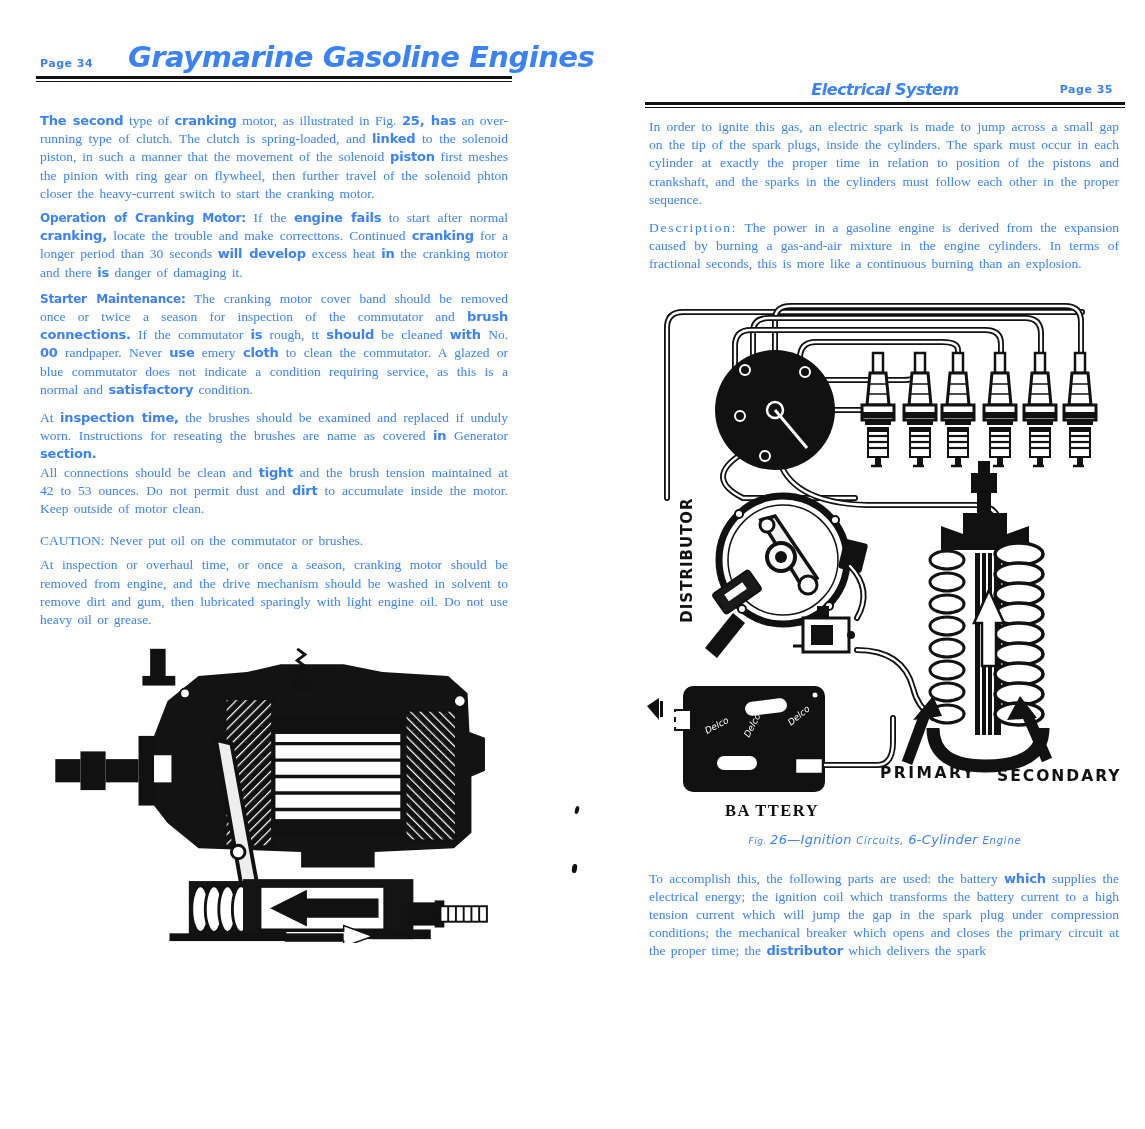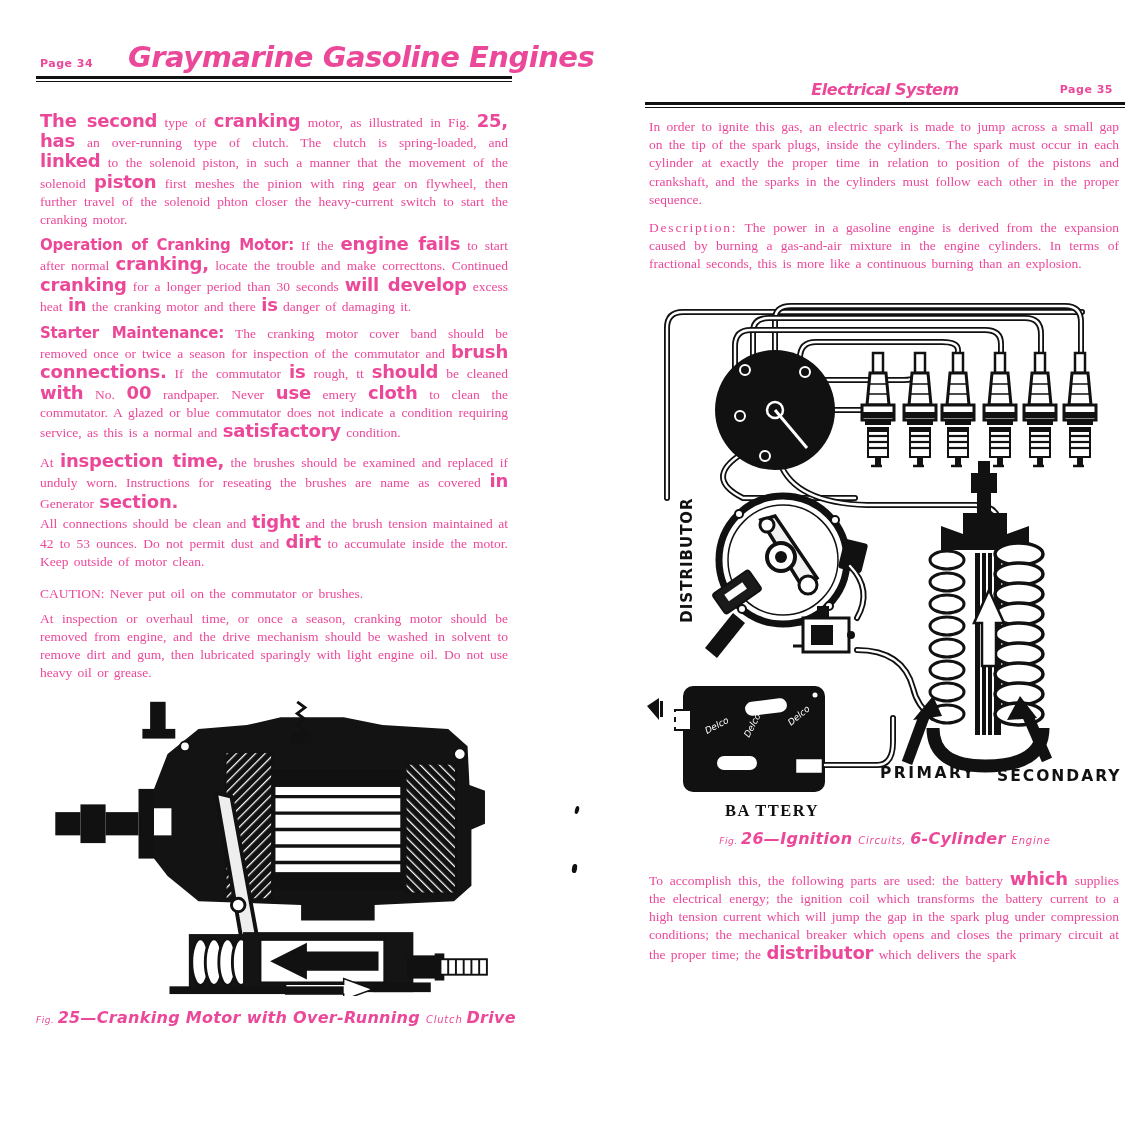--- a/index.html
+++ b/index.html
@@ -1,46 +1,46 @@
 <!DOCTYPE html>
 <html><head>
 <meta charset="utf-8">
 <style>
   html,body{margin:0;padding:0;background:#fff;}
   #page{position:relative;width:1145px;height:1129px;background:#ffffff;overflow:hidden;
-        font-family:"Liberation Serif",serif;color:#ec4899;}
+        font-family:"Liberation Serif",serif;color:#3b82f6;}
   
   .col{position:absolute;top:0;}
   #left-col{left:36px;top:40px;width:476px;}
   #right-col{left:645px;top:66px;width:480px;}
   
   .hdr{position:relative;height:32px;}
   .pagelabel{font-family:"DejaVu Sans",sans-serif;font-weight:bold;font-size:11px;letter-spacing:.5px;}
   .script-title{font-family:"DejaVu Sans",sans-serif;font-style:italic;font-weight:bold;
                 font-size:29px;letter-spacing:-0.5px;white-space:nowrap;}
   #left-col .pagelabel{position:absolute;left:4px;bottom:2px;}
   #left-col .script-title{position:absolute;left:92px;bottom:-2px;}
   #right-col .script-title{position:absolute;left:50%;transform:translateX(-50%);bottom:-1px;font-size:16px;}
   #right-col .pagelabel{position:absolute;right:12px;bottom:2px;}
   .rule{border-top:3px solid #111;border-bottom:1px solid #111;height:2px;margin-top:4px;}
   
   .para{font-size:13.5px;line-height:18.2px;text-align:justify;word-spacing:2px;margin:0 0 0 4px;width:468px;}
-  .b{font-family:"DejaVu Sans",sans-serif;font-weight:bold;font-size:18px;letter-spacing:-0.2px;}
-  .hb{font-family:"DejaVu Sans",sans-serif;font-weight:bold;font-size:15px;letter-spacing:-0.2px;}
+  .b{font-family:"DejaVu Sans",sans-serif;font-weight:bold;font-size:13px;letter-spacing:-0.2px;}
+  .hb{font-family:"DejaVu Sans",sans-serif;font-weight:bold;font-size:12px;letter-spacing:-0.2px;}
   .sp{letter-spacing:1.8px;}
   .mt30{margin-top:30px;} .mt6{margin-top:6px;} .mt8{margin-top:8px;}
   .mt10{margin-top:10px;} .mt12{} .mt14{margin-top:14px;}
   
   .section-title{font-family:"Liberation Serif",serif;font-weight:bold;font-size:18px;
                  letter-spacing:1px;word-spacing:9px;text-align:center;margin-top:26px;}
   
   .figwrap{text-align:center;}
   .caption{text-align:center;font-family:"DejaVu Sans",sans-serif;margin-top:8px;white-space:nowrap;}
   .cf{font-style:italic;font-size:9px;letter-spacing:.5px;}
-  .cb{font-style:italic;font-weight:bold;font-size:16px;letter-spacing:.3px;}
+  .cb{font-style:italic;font-weight:normal;font-size:13px;letter-spacing:.3px;}
   .cs{font-style:italic;font-size:10px;letter-spacing:.8px;}
   
   .ink{fill:#111;}
   .wireB{fill:none;stroke:#111;stroke-width:6;stroke-linecap:round;}
   .wireW{fill:none;stroke:#fff;stroke-width:2.4;stroke-linecap:round;}
   
   .speck{position:absolute;background:#111;border-radius:45%;}
 </style>
 </head>
 <body>
@@ -140,21 +140,20 @@
           <line x1="416" y1="272" x2="416" y2="288" stroke="#111" stroke-width="2"></line>
           <line x1="424" y1="272" x2="424" y2="288" stroke="#111" stroke-width="2"></line>
           <line x1="432" y1="272" x2="432" y2="288" stroke="#111" stroke-width="2"></line>
           <line x1="440" y1="272" x2="440" y2="288" stroke="#111" stroke-width="2"></line>
         </g>
 
         <rect x="120" y="300" width="180" height="8" class="ink"></rect>
         <rect x="330" y="296" width="60" height="10" class="ink"></rect>
       </svg>
     </div>
-    <div class="caption"><span class="cf">Fig. </span><span class="cb">25—Cranking Motor with Over-Running </span><span class="cs">Clutch </span><span class="cb">Drive</span></div>
   </div>
 
   <div id="right-col" class="col">
     <div class="hdr">
       <span class="script-title">Electrical System</span>
       <span class="pagelabel">Page 35</span>
     </div>
     <div class="rule"></div>
 
 

